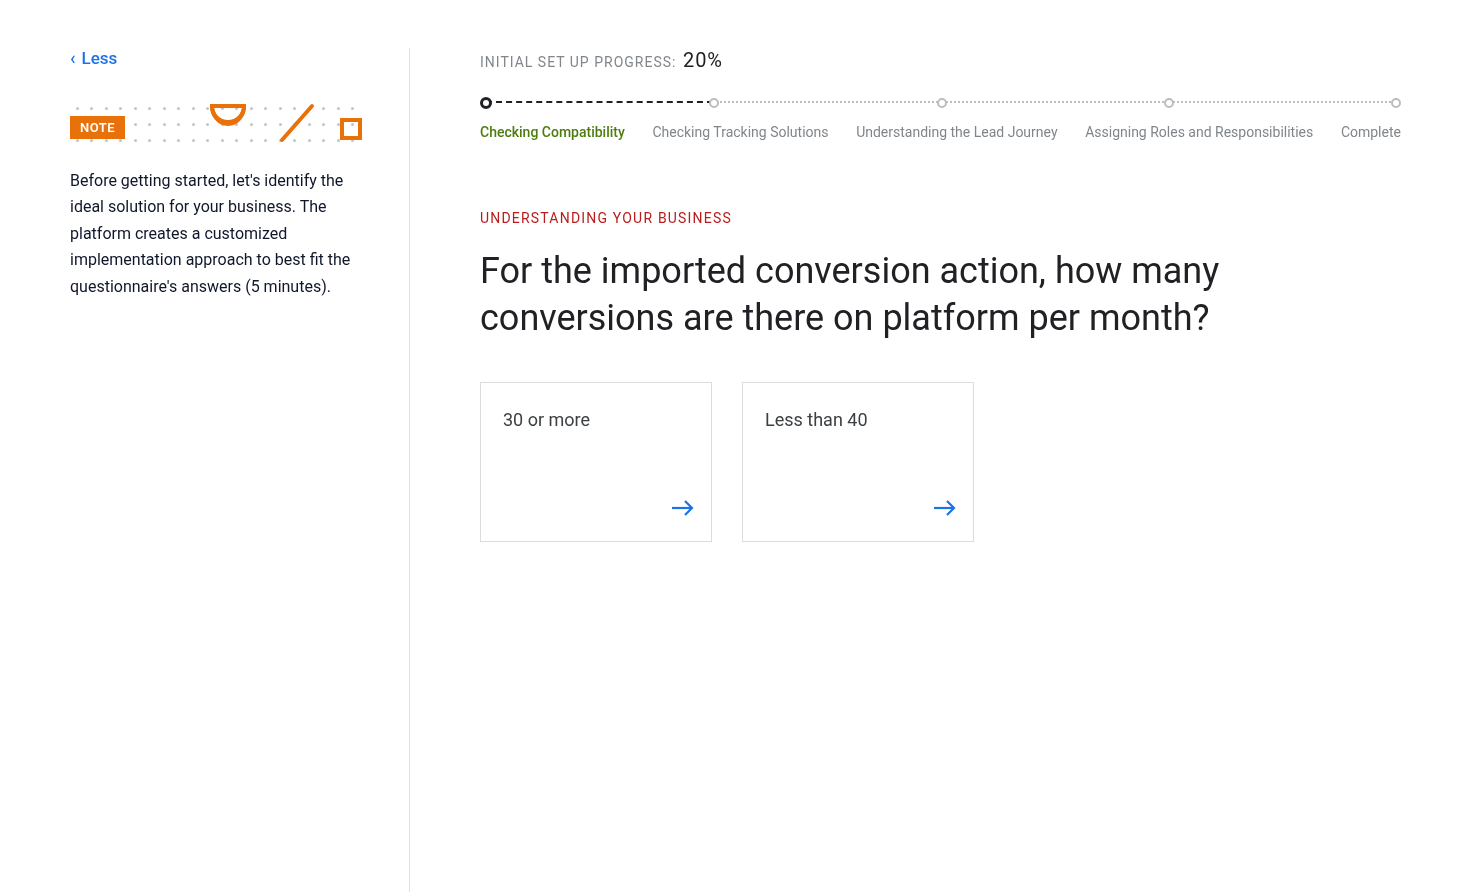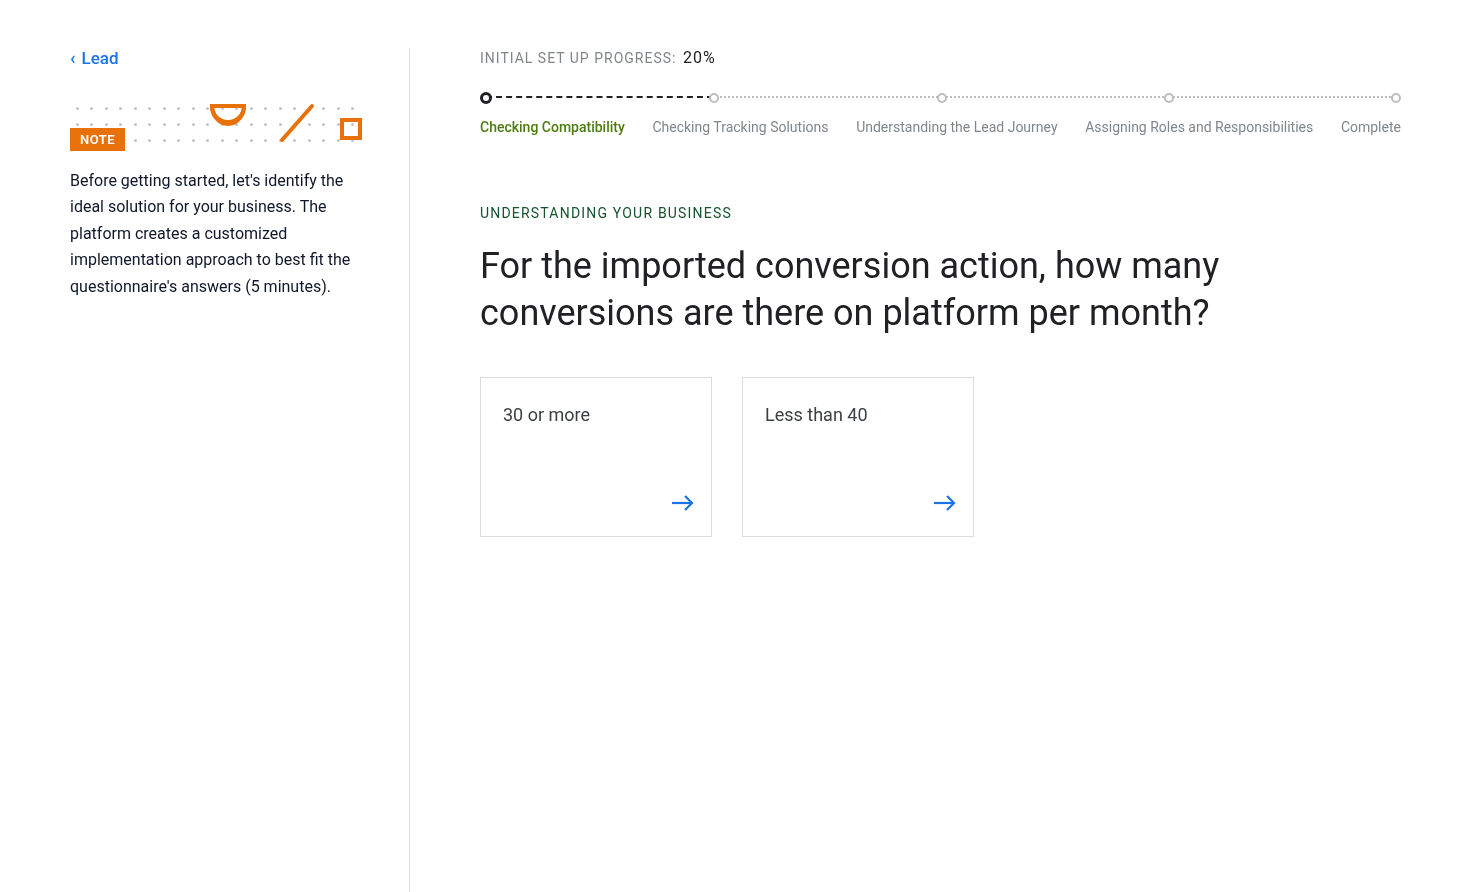--- a/index.html
+++ b/index.html
@@ -14,63 +14,63 @@
     .container { display: flex; height: 100%; padding: 48px 70px 0 70px; }
     
     
     .sidebar { width: 340px; padding-right: 38px; border-right: 1px solid #e0e0e0; }
     .back-link { display: inline-flex; align-items: center; color: #1a73e8; font-size: 17px; font-weight: 500; cursor: pointer; margin-bottom: 32px; }
     .back-chevron { font-size: 18px; margin-right: 6px; line-height: 1; }
     
     .note-graphic { position: relative; width: 290px; height: 48px; margin-bottom: 20px; }
     .dots { position: absolute; inset: 0; display: grid; grid-template-columns: repeat(20, 1fr); grid-template-rows: repeat(3, 1fr); }
     .dots span { width: 3px; height: 3px; background: #c4c4c4; border-radius: 50%; align-self: center; justify-self: center; }
-    .note-badge { position: absolute; left: 0; top: 28px; background: #e8710a; color: #fff; font-size: 13px; font-weight: 600; padding: 4px 10px; letter-spacing: 0.5px; }
+    .note-badge { position: absolute; left: 0; top: 16px; background: #e8710a; color: #fff; font-size: 13px; font-weight: 600; padding: 4px 10px; letter-spacing: 0.5px; }
     .shape { position: absolute; }
     .shape.bowl { left: 140px; top: 4px; }
     .shape.slash { left: 208px; top: 2px; }
     .shape.square { left: 270px; top: 18px; }
     
     .note-text { font-size: 16px; line-height: 1.65; color: #0f172a; }
     
     
     .main { flex: 1; padding-left: 70px; }
     
     .progress-label { font-size: 14px; letter-spacing: 1px; color: #80868b; margin-bottom: 24px; }
-    .progress-label .pct { color: #202124; font-size: 16px; margin-left: 2px; }
+    .progress-label .pct { color: #202124; font-size: 20px; margin-left: 2px; }
     
     .stepper { position: relative; margin-bottom: 14px; height: 14px; }
     .step-track { position: absolute; top: 5px; left: 6px; right: 6px; height: 2px; }
     .step-track .seg { position: absolute; top: 0; height: 2px; border-top: 2px dotted #bdbdbd; }
     .step-track .seg.active { border-top-style: dashed; border-color: #202124; }
     .step-dots { position: absolute; inset: 0; display: flex; justify-content: space-between; align-items: center; }
     .step-dot { width: 10px; height: 10px; border-radius: 50%; background: #fff; border: 2px solid #bdbdbd; box-sizing: border-box; }
     .step-dot.active { width: 12px; height: 12px; border: 3px solid #202124; }
     
     .step-labels { display: flex; justify-content: space-between; font-size: 14px; color: #80868b; margin-bottom: 70px; }
     .step-labels span.active { color: #4d7c0f; font-weight: 500; }
     .step-labels span { white-space: nowrap; }
     
-    .eyebrow { font-size: 14px; letter-spacing: 1.2px; color: #14532d; margin-bottom: 22px; }
+    .eyebrow { font-size: 14px; letter-spacing: 1.2px; color: #b91c1c; margin-bottom: 22px; }
     .question { font-size: 36px; line-height: 1.3; font-weight: 400; color: #202124; margin-bottom: 40px; max-width: 780px; }
     
     .options { display: flex; gap: 30px; }
     .option-card { width: 232px; height: 160px; border: 1px solid #dadce0; padding: 26px 16px 20px 22px; display: flex; flex-direction: column; justify-content: space-between; cursor: pointer; background: #fff; }
     .option-label { font-size: 18px; color: #3c4043; }
     .option-arrow { align-self: flex-end; color: #1a73e8; }
   </style>
 </head>
 <body>
 
 <div class="container">
 
   <aside class="sidebar">
     <div class="back-link">
       <span class="back-chevron">‹</span>
-      <span>Lead</span>
+      <span>Less</span>
     </div>
     
     <div class="note-graphic">
       <div class="dots">
           <span></span>
           <span></span>
           <span></span>
           <span></span>
           <span></span>
           <span></span>

